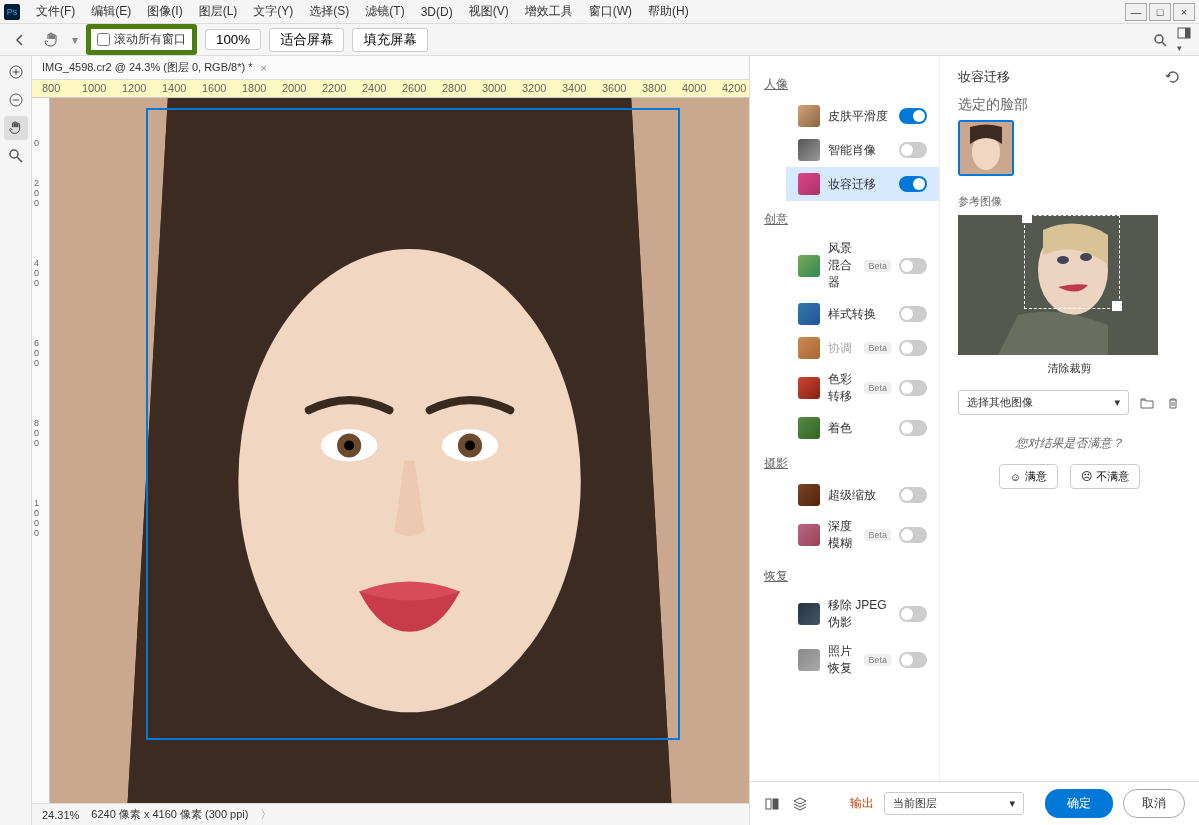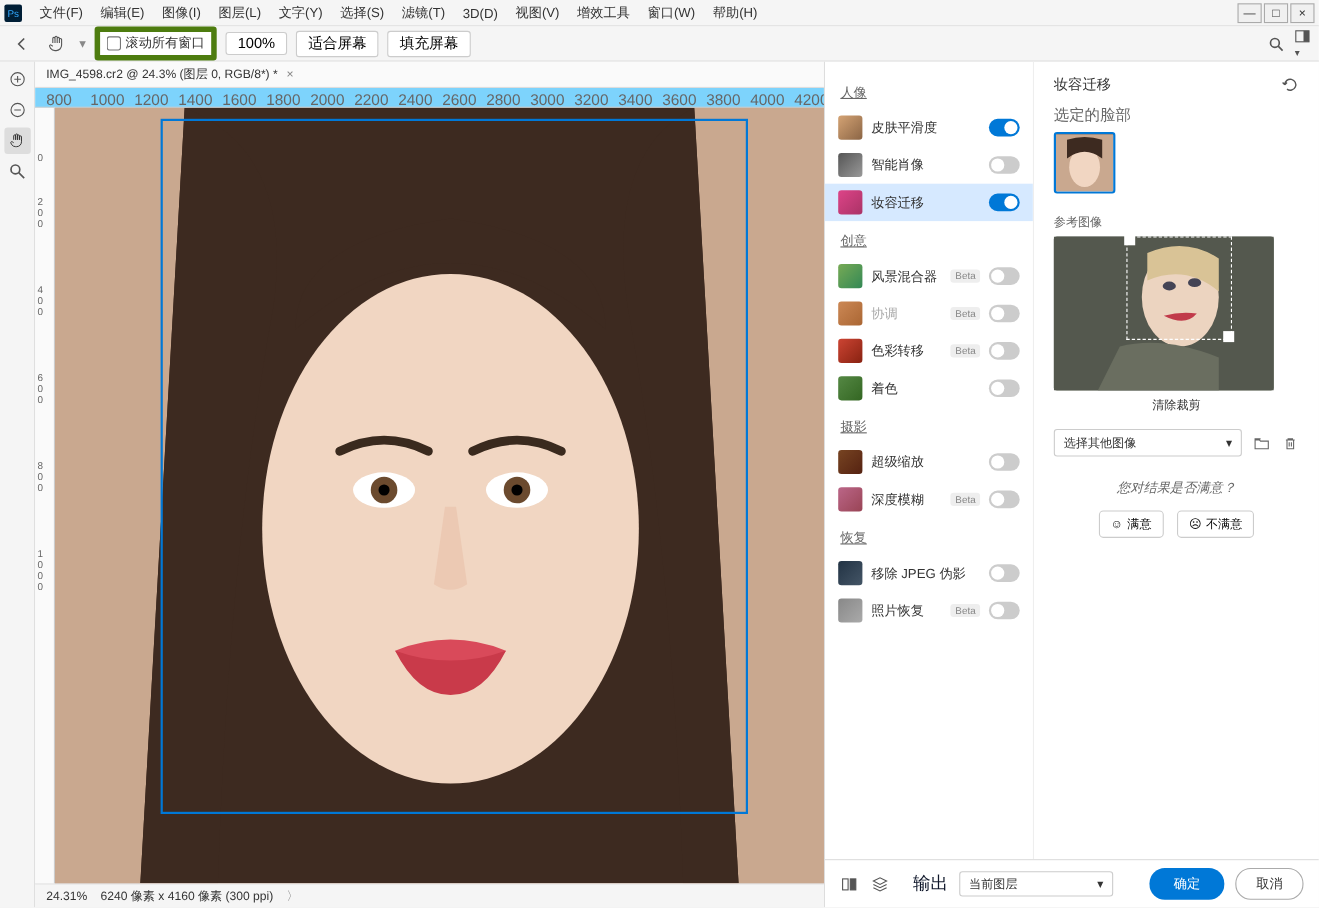--- a/index.html
+++ b/index.html
@@ -26,21 +26,21 @@
 
 
 .left-tools { width: 32px; background: #f5f5f5; border-right: 1px solid #ddd; display: flex; flex-direction: column; align-items: center; padding-top: 4px; gap: 4px; }
 .tool-btn { width: 24px; height: 24px; display: flex; align-items: center; justify-content: center; cursor: pointer; border-radius: 3px; }
 .tool-btn.active { background: #ddd; }
 
 
 .canvas-wrap { flex: 1; display: flex; flex-direction: column; background: #f0f0f0; position: relative; }
 .doc-tab { height: 24px; display: flex; align-items: center; padding: 0 10px; background: #fafafa; border-bottom: 1px solid #ddd; font-size: 11px; }
 .doc-tab .close-x { margin-left: 8px; color: #888; cursor: pointer; }
-.ruler-h { height: 18px; background: #7dd3fc; border-bottom: 1px solid #ccc; position: relative; overflow: hidden; font-size: 14px; color: #666; }
+.ruler-h { height: 18px; background: #fef9c3; border-bottom: 1px solid #ccc; position: relative; overflow: hidden; font-size: 11px; color: #666; }
 .ruler-h span { position: absolute; top: 2px; }
 .canvas-inner { flex: 1; display: flex; }
 .ruler-v { width: 18px; background: #fafafa; border-right: 1px solid #ccc; position: relative; overflow: hidden; font-size: 9px; color: #666; }
 .ruler-v span { position: absolute; left: 2px; writing-mode: horizontal-tb; }
 .canvas { flex: 1; position: relative; background: #c9a88f; overflow: hidden; }
 .face-image { position: absolute; left: 0; top: 0; width: 100%; height: 100%; }
 .selection-box { position: absolute; left: 96px; top: 10px; width: 534px; height: 632px; border: 2px solid #0078d7; pointer-events: none; }
 
 
 .status-bar { height: 22px; background: #f5f5f5; border-top: 1px solid #ddd; display: flex; align-items: center; padding: 0 10px; font-size: 11px; gap: 12px; }
@@ -50,21 +50,21 @@
 .panel-tab { height: 28px; border-bottom: 1px solid #ddd; display: flex; align-items: center; padding: 0 12px; font-size: 12px; }
 .panel-body { flex: 1; display: flex; overflow: hidden; }
 
 
 .filter-col { width: 190px; border-right: 1px solid #eee; display: flex; flex-direction: column; overflow-y: auto; padding: 10px 0; }
 .filter-tabs { display: flex; gap: 18px; padding: 0 14px 10px 14px; align-items: center; }
 .filter-tab { padding-bottom: 6px; cursor: pointer; color: #888; font-size: 12px; }
 .filter-tab.active { color: #000; border-bottom: 2px solid #000; font-weight: 500; }
 .filter-more { margin-left: auto; color: #888; cursor: pointer; }
 .filter-section-title { padding: 10px 14px 6px 14px; font-size: 12px; color: #666; text-decoration: underline; }
-.filter-item { display: flex; align-items: center; padding: 6px 12px; gap: 8px; cursor: pointer; }
+.filter-item { display: flex; align-items: center; padding: 6px 12px; gap: 8px; cursor: pointer; margin-left: 36px; }
 .filter-item.selected { background: #d6e9ff; }
 .filter-thumb { width: 22px; height: 22px; border-radius: 3px; background: linear-gradient(135deg,#d4a374,#8b6545); flex-shrink: 0; }
 .filter-label { flex: 1; font-size: 12px; }
 .filter-item.disabled .filter-label { color: #aaa; }
 .beta-tag { font-size: 9px; background: #eee; color: #888; padding: 1px 4px; border-radius: 3px; }
 .toggle { width: 28px; height: 16px; background: #ccc; border-radius: 8px; position: relative; cursor: pointer; flex-shrink: 0; }
 .toggle::after { content:""; position: absolute; width: 12px; height: 12px; background: #fff; border-radius: 50%; top: 2px; left: 2px; transition: left .1s; }
 .toggle.on { background: #0078d7; }
 .toggle.on::after { left: 14px; }
 
@@ -84,21 +84,21 @@
 .ref-row { display: flex; align-items: center; gap: 10px; margin-bottom: 20px; }
 .ref-select { flex: 1; border: 1px solid #ccc; border-radius: 3px; padding: 4px 8px; font-size: 11px; display: flex; justify-content: space-between; align-items: center; cursor: pointer; }
 .icon-small { width: 16px; height: 16px; cursor: pointer; color: #666; display: flex; align-items: center; justify-content: center; }
 .satisfy { text-align: center; font-size: 12px; color: #666; font-style: italic; margin-bottom: 12px; }
 .feedback-row { display: flex; justify-content: center; gap: 12px; }
 .feedback-btn { border: 1px solid #ccc; border-radius: 4px; padding: 4px 10px; font-size: 11px; display: flex; align-items: center; gap: 4px; cursor: pointer; background: #fff; }
 
 
 .action-bar { height: 44px; border-top: 1px solid #ddd; display: flex; align-items: center; padding: 0 14px; gap: 10px; }
 .action-left { display: flex; gap: 12px; align-items: center; }
-.output-label { font-size: 16px; color: #0f172a; margin-left: 12px; }
+.output-label { font-size: 12px; color: #c2410c; margin-left: 32px; }
 .output-select { border: 1px solid #ccc; border-radius: 3px; padding: 3px 8px; font-size: 11px; width: 140px; display: flex; justify-content: space-between; align-items: center; cursor: pointer; }
 .action-right { margin-left: auto; display: flex; gap: 10px; }
 .btn-primary { background: #0078d7; color: #fff; border: none; border-radius: 14px; padding: 5px 22px; font-size: 12px; cursor: pointer; }
 .btn-secondary { background: #fff; color: #333; border: 1px solid #aaa; border-radius: 14px; padding: 5px 18px; font-size: 12px; cursor: pointer; }
 
 svg { display: block; }
 </style>
 </head>
 <body>
 
@@ -284,20 +284,25 @@
             <div class="toggle on"></div>
           </div>
 
           <div class="filter-section-title">创意</div>
           <div class="filter-item">
             <div class="filter-thumb" style="background:linear-gradient(135deg,#7a5,#385)"></div>
             <span class="filter-label">风景混合器</span>
             <span class="beta-tag">Beta</span>
             <div class="toggle"></div>
           </div>
+          <div class="filter-item">
+            <div class="filter-thumb" style="background:linear-gradient(135deg,#37a,#259)"></div>
+            <span class="filter-label">样式转换</span>
+            <div class="toggle"></div>
+          </div>
 
           <div class="filter-item disabled">
             <div class="filter-thumb" style="background:linear-gradient(135deg,#c85,#a63)"></div>
             <span class="filter-label">协调</span>
             <span class="beta-tag">Beta</span>
             <div class="toggle"></div>
           </div>
           <div class="filter-item">
             <div class="filter-thumb" style="background:linear-gradient(135deg,#c43,#821)"></div>
             <span class="filter-label">色彩转移</span>

